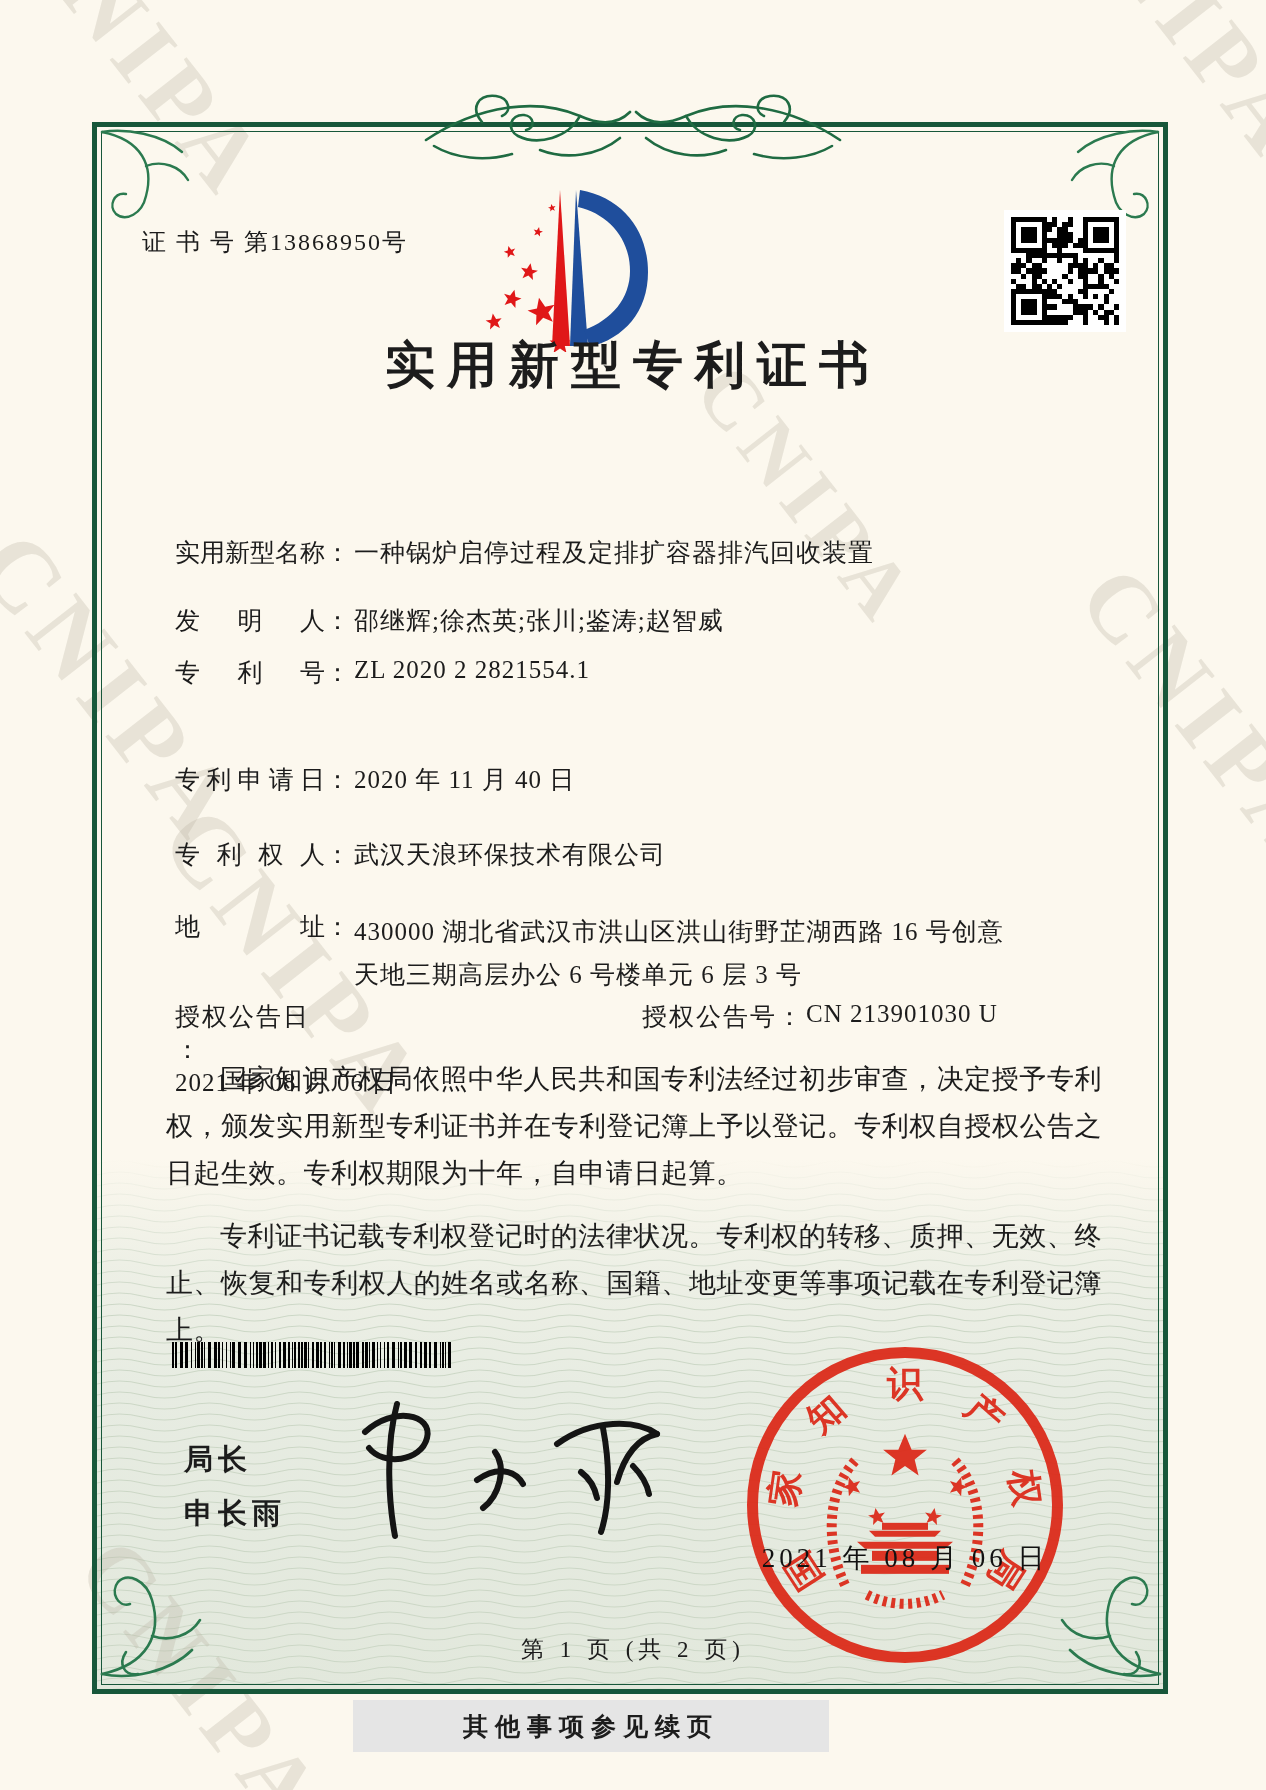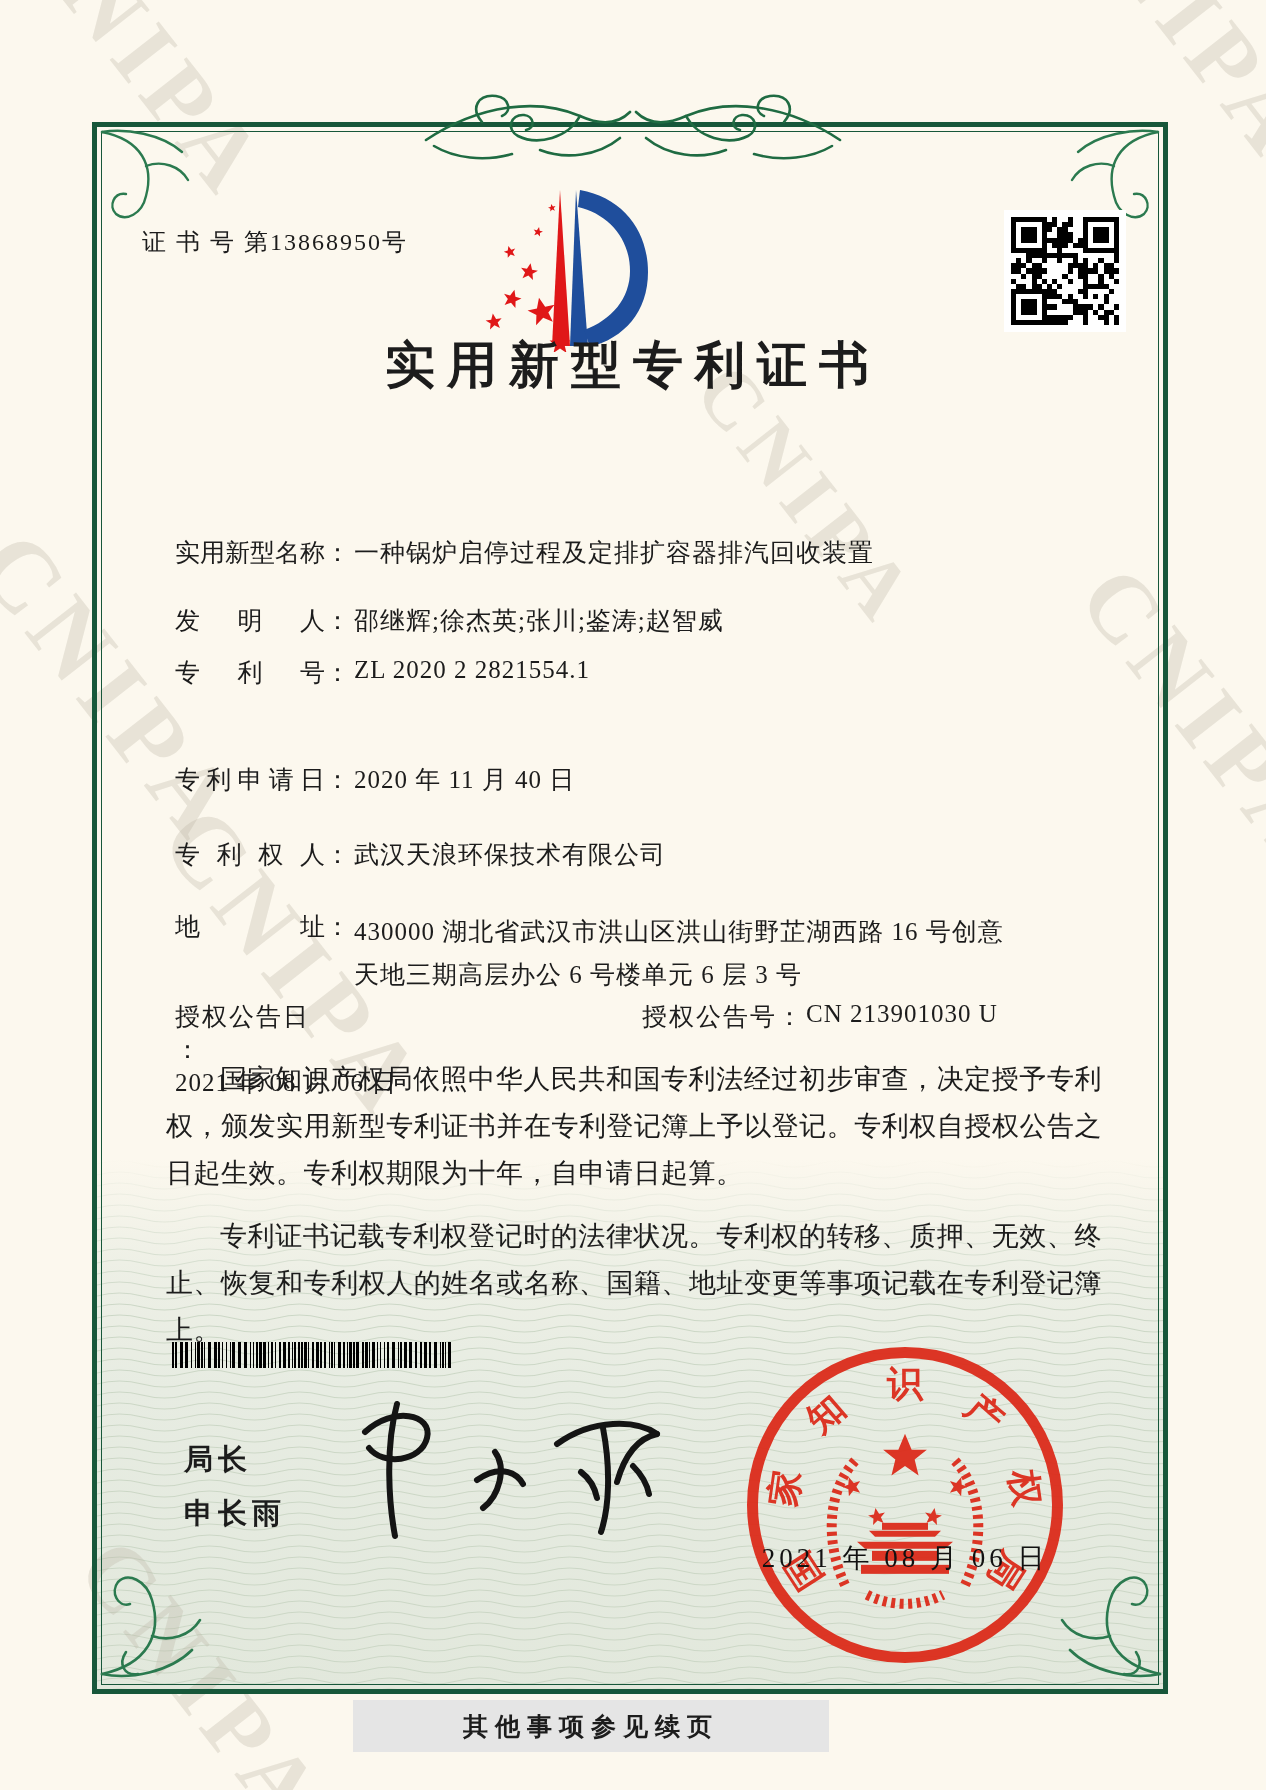--- a/index.html
+++ b/index.html
@@ -479,15 +479,16 @@
       </g>
       <g fill="none" stroke="#dc2817" stroke-width="10" stroke-dasharray="4 4.5">
         <path d="M30,170 C10,128 12,76 40,46"></path>
         <path d="M150,170 C170,128 168,76 140,46"></path>
         <path d="M52,180 C76,192 104,192 128,180"></path>
       </g>
     </svg>
   </div>
   <div class="seal-date">2021 年 08 月 06 日</div>
 
+  <div class="page-info">第 1 页 (共 2 页)</div>
   <div class="continuation">其他事项参见续页</div>
 
 </div>
 
 </body></html>

